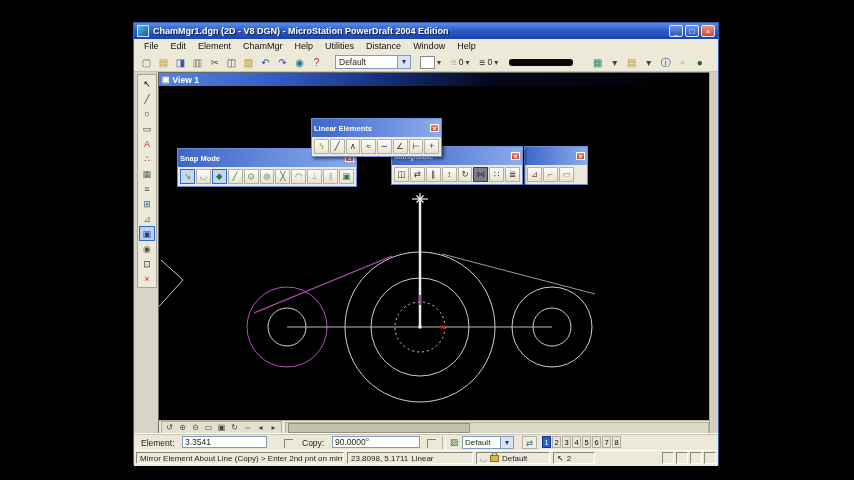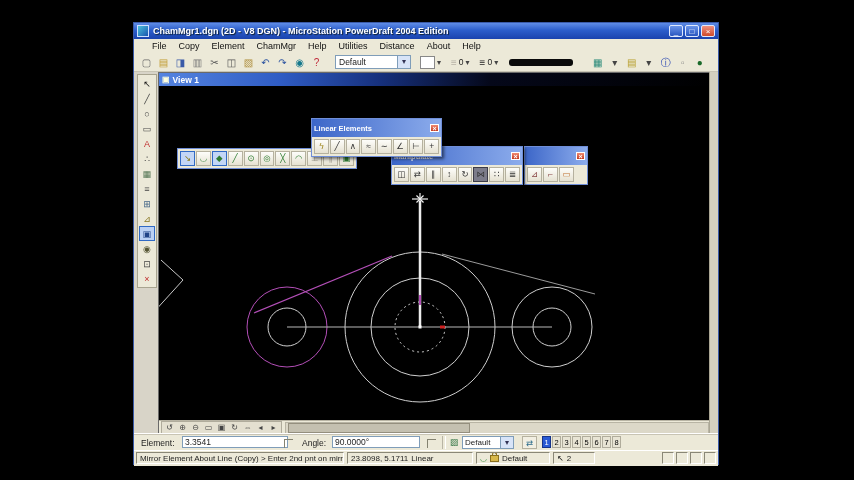--- a/index.html
+++ b/index.html
@@ -15,21 +15,21 @@
     border:1px solid #cfe0ff;margin-right:4px;flex:0 0 auto;}
   .titletext{color:#fff;font-weight:bold;font-size:9px;white-space:nowrap;overflow:hidden;
     text-shadow:1px 1px 1px #123;flex:1;}
   .winbtns{display:flex;gap:2px;}
   .wbtn{width:14px;height:12px;font-size:8px;line-height:11px;text-align:center;color:#fff;
     border:1px solid #dfe8ff;border-radius:2px;box-sizing:border-box;cursor:default;}
   .wbtn.min,.wbtn.max{background:linear-gradient(180deg,#6a94ea,#2a56c0);}
   .wbtn.close{background:linear-gradient(180deg,#ef9080,#cf4a2a);}
   
   .menubar{position:absolute;left:0;top:16px;right:0;height:14px;background:#ece9d8;
-    border-bottom:1px solid #d8d4c4;display:flex;align-items:center;padding-left:12px;}
+    border-bottom:1px solid #d8d4c4;display:flex;align-items:center;padding-left:4px;}
   .mitem{padding:0 6px;font-size:9px;color:#111;}
   
   .toolbar{position:absolute;left:0;top:30px;right:0;height:19px;background:#ece9d8;
     border-bottom:1px solid #c8c4b4;display:flex;align-items:center;padding-left:4px;box-sizing:border-box;}
   .tbtn{width:17px;height:16px;border:none;background:transparent;padding:0;margin:0;
     font-size:10px;line-height:15px;text-align:center;}
   .combo{display:inline-flex;align-items:center;width:76px;height:14px;background:#fff;
     border:1px solid #7f9db9;margin-left:10px;box-sizing:border-box;}
   .combo-text{flex:1;padding-left:3px;font-size:8.5px;}
   .combo-arrow{width:12px;height:12px;background:#d8e4f8;border-left:1px solid #7f9db9;
@@ -125,27 +125,27 @@
       <span class="winbtns">
         <span class="wbtn min">_</span>
         <span class="wbtn max">□</span>
         <span class="wbtn close">×</span>
       </span>
     </div>
 
     <div class="menubar">
 
     <span class="mitem">File</span>
-        <span class="mitem">Copy</span>
+        <span class="mitem">Edit</span>
         <span class="mitem">Element</span>
         <span class="mitem">ChamMgr</span>
         <span class="mitem">Help</span>
         <span class="mitem">Utilities</span>
         <span class="mitem">Distance</span>
-        <span class="mitem">About</span>
+        <span class="mitem">Window</span>
         <span class="mitem">Help</span>
       </div>
 
     <div class="toolbar">
       <span class="tbgroup">
 
       <button class="tbtn" style="color: rgb(106, 106, 106);">▢</button>
           <button class="tbtn" style="color: rgb(192, 154, 48);">▤</button>
           <button class="tbtn" style="color: rgb(58, 90, 168);">◨</button>
           <button class="tbtn" style="color: rgb(122, 122, 122);">▥</button>
@@ -257,20 +257,24 @@
         </div>
         <div class="ft-row">
 
         <button class="fbtn" style="color: rgb(136, 68, 68);">⊿</button>
             <button class="fbtn" style="color: rgb(136, 68, 68);">⌐</button>
             <button class="fbtn" style="color: rgb(192, 112, 48);">▭</button>
           </div>
       </div>
 
       <div class="float" id="ft-snap">
+        <div class="ft-title">
+          <span>Snap Mode</span>
+          <span class="ft-close">×</span>
+        </div>
         <div class="ft-row">
 
         <button class="fbtn pressed" style="color: rgb(138, 122, 16);">↘</button>
             <button class="fbtn" style="color: rgb(46, 125, 50);">◡</button>
             <button class="fbtn pressed" style="color: rgb(46, 125, 50);">◆</button>
             <button class="fbtn" style="color: rgb(46, 125, 50);">╱</button>
             <button class="fbtn" style="color: rgb(46, 125, 50);">⊙</button>
             <button class="fbtn" style="color: rgb(46, 125, 50);">◎</button>
             <button class="fbtn" style="color: rgb(46, 125, 50);">╳</button>
             <button class="fbtn" style="color: rgb(46, 125, 50);">◠</button>
@@ -313,23 +317,23 @@
             <button class="fbtn" style="color: rgb(51, 51, 51);">∠</button>
             <button class="fbtn" style="color: rgb(51, 51, 51);">⊢</button>
             <button class="fbtn" style="color: rgb(51, 51, 51);">+</button>
           </div>
       </div>
 
     </div>
 
     <div class="settingsbar">
       <span class="sb lbl" style="left:7px">Element:</span>
-      <span class="sb field" style="left:48px;width:106px">3.3541</span>
+      <span class="sb field" style="left:48px;width:85px">3.3541</span>
       <span class="sb chk" style="left:150px"></span>
-      <span class="sb lbl" style="left:168px">Angle:</span>
+      <span class="sb lbl" style="left:168px">Copy:</span>
       <span class="sb field" style="left:198px;width:88px">90.0000°</span>
       <span class="sb chk" style="left:293px"></span>
       <span class="sb sep" style="left:308px;top:2px"></span>
       <span class="sb lvlicon" style="left:316px">▨</span>
       <span class="sb combo2" style="left:328px">
         <span>Default</span>
         <span class="combo-arrow">▾</span>
       </span>
       <span class="sb icnbtn" style="left:388px">⇄</span>
       <span class="sb viewbtns" style="left:408px">

